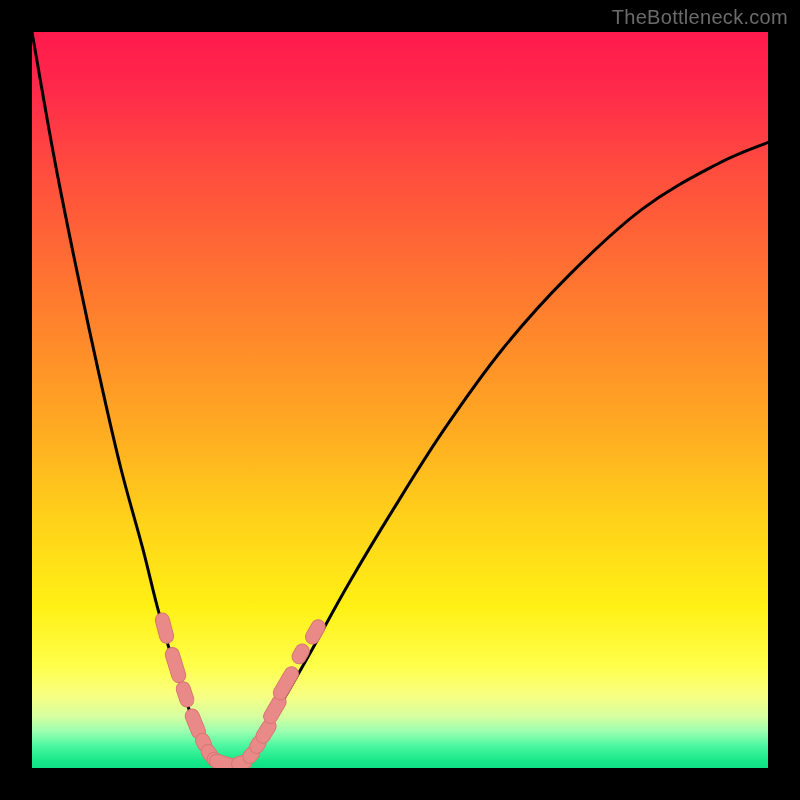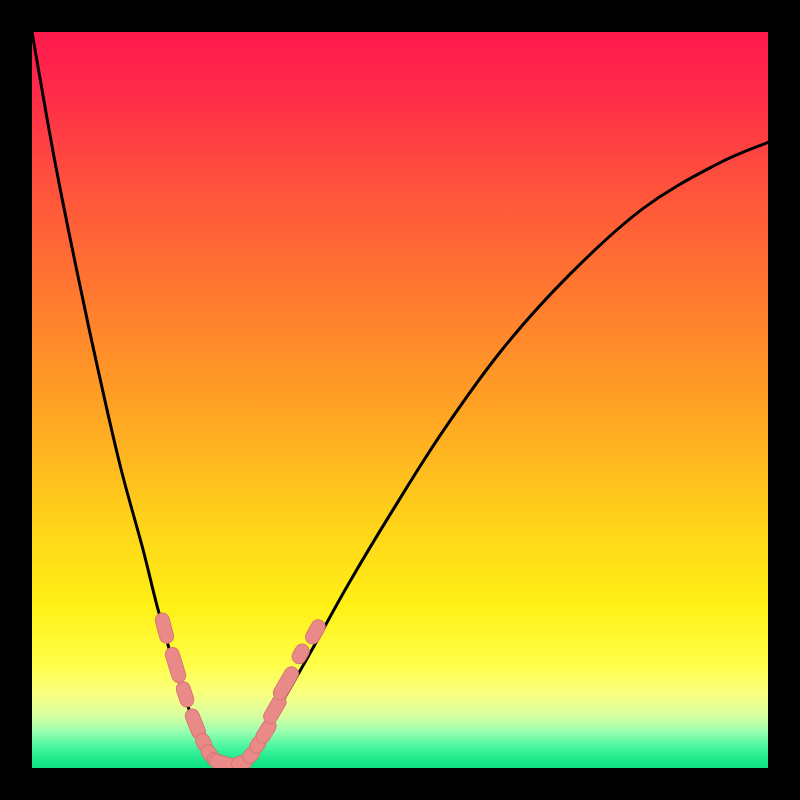--- a/index.html
+++ b/index.html
@@ -81,13 +81,14 @@
           <rect x="-9.27" y="-7.00" width="18.55" height="14.00" rx="7.00" ry="7.00" fill="#e98a88" stroke="#d87674" stroke-width="1" transform="translate(219.33 722.75) rotate(-49.4)"></rect>
           <rect x="-9.27" y="-7.00" width="18.55" height="14.00" rx="7.00" ry="7.00" fill="#e98a88" stroke="#d87674" stroke-width="1" transform="translate(225.95 712.45) rotate(-58.0)"></rect>
           <rect x="-12.88" y="-7.00" width="25.76" height="14.00" rx="7.00" ry="7.00" fill="#e98a88" stroke="#d87674" stroke-width="1" transform="translate(234.05 699.20) rotate(-58.0)"></rect>
           <rect x="-15.46" y="-7.00" width="30.91" height="14.00" rx="7.00" ry="7.00" fill="#e98a88" stroke="#d87674" stroke-width="1" transform="translate(242.88 677.12) rotate(-59.7)"></rect>
           <rect x="-18.03" y="-7.00" width="36.06" height="14.00" rx="7.00" ry="7.00" fill="#e98a88" stroke="#d87674" stroke-width="1" transform="translate(253.92 651.36) rotate(-59.7)"></rect>
           <rect x="-10.30" y="-7.00" width="20.61" height="14.00" rx="7.00" ry="7.00" fill="#e98a88" stroke="#d87674" stroke-width="1" transform="translate(268.64 621.92) rotate(-60.6)"></rect>
           <rect x="-12.88" y="-7.00" width="25.76" height="14.00" rx="7.00" ry="7.00" fill="#e98a88" stroke="#d87674" stroke-width="1" transform="translate(283.36 599.84) rotate(-60.6)"></rect>
         </g>
     </svg>
   </div>
+  <div class="watermark">TheBottleneck.com</div>
 </div>
 
 </body></html>

